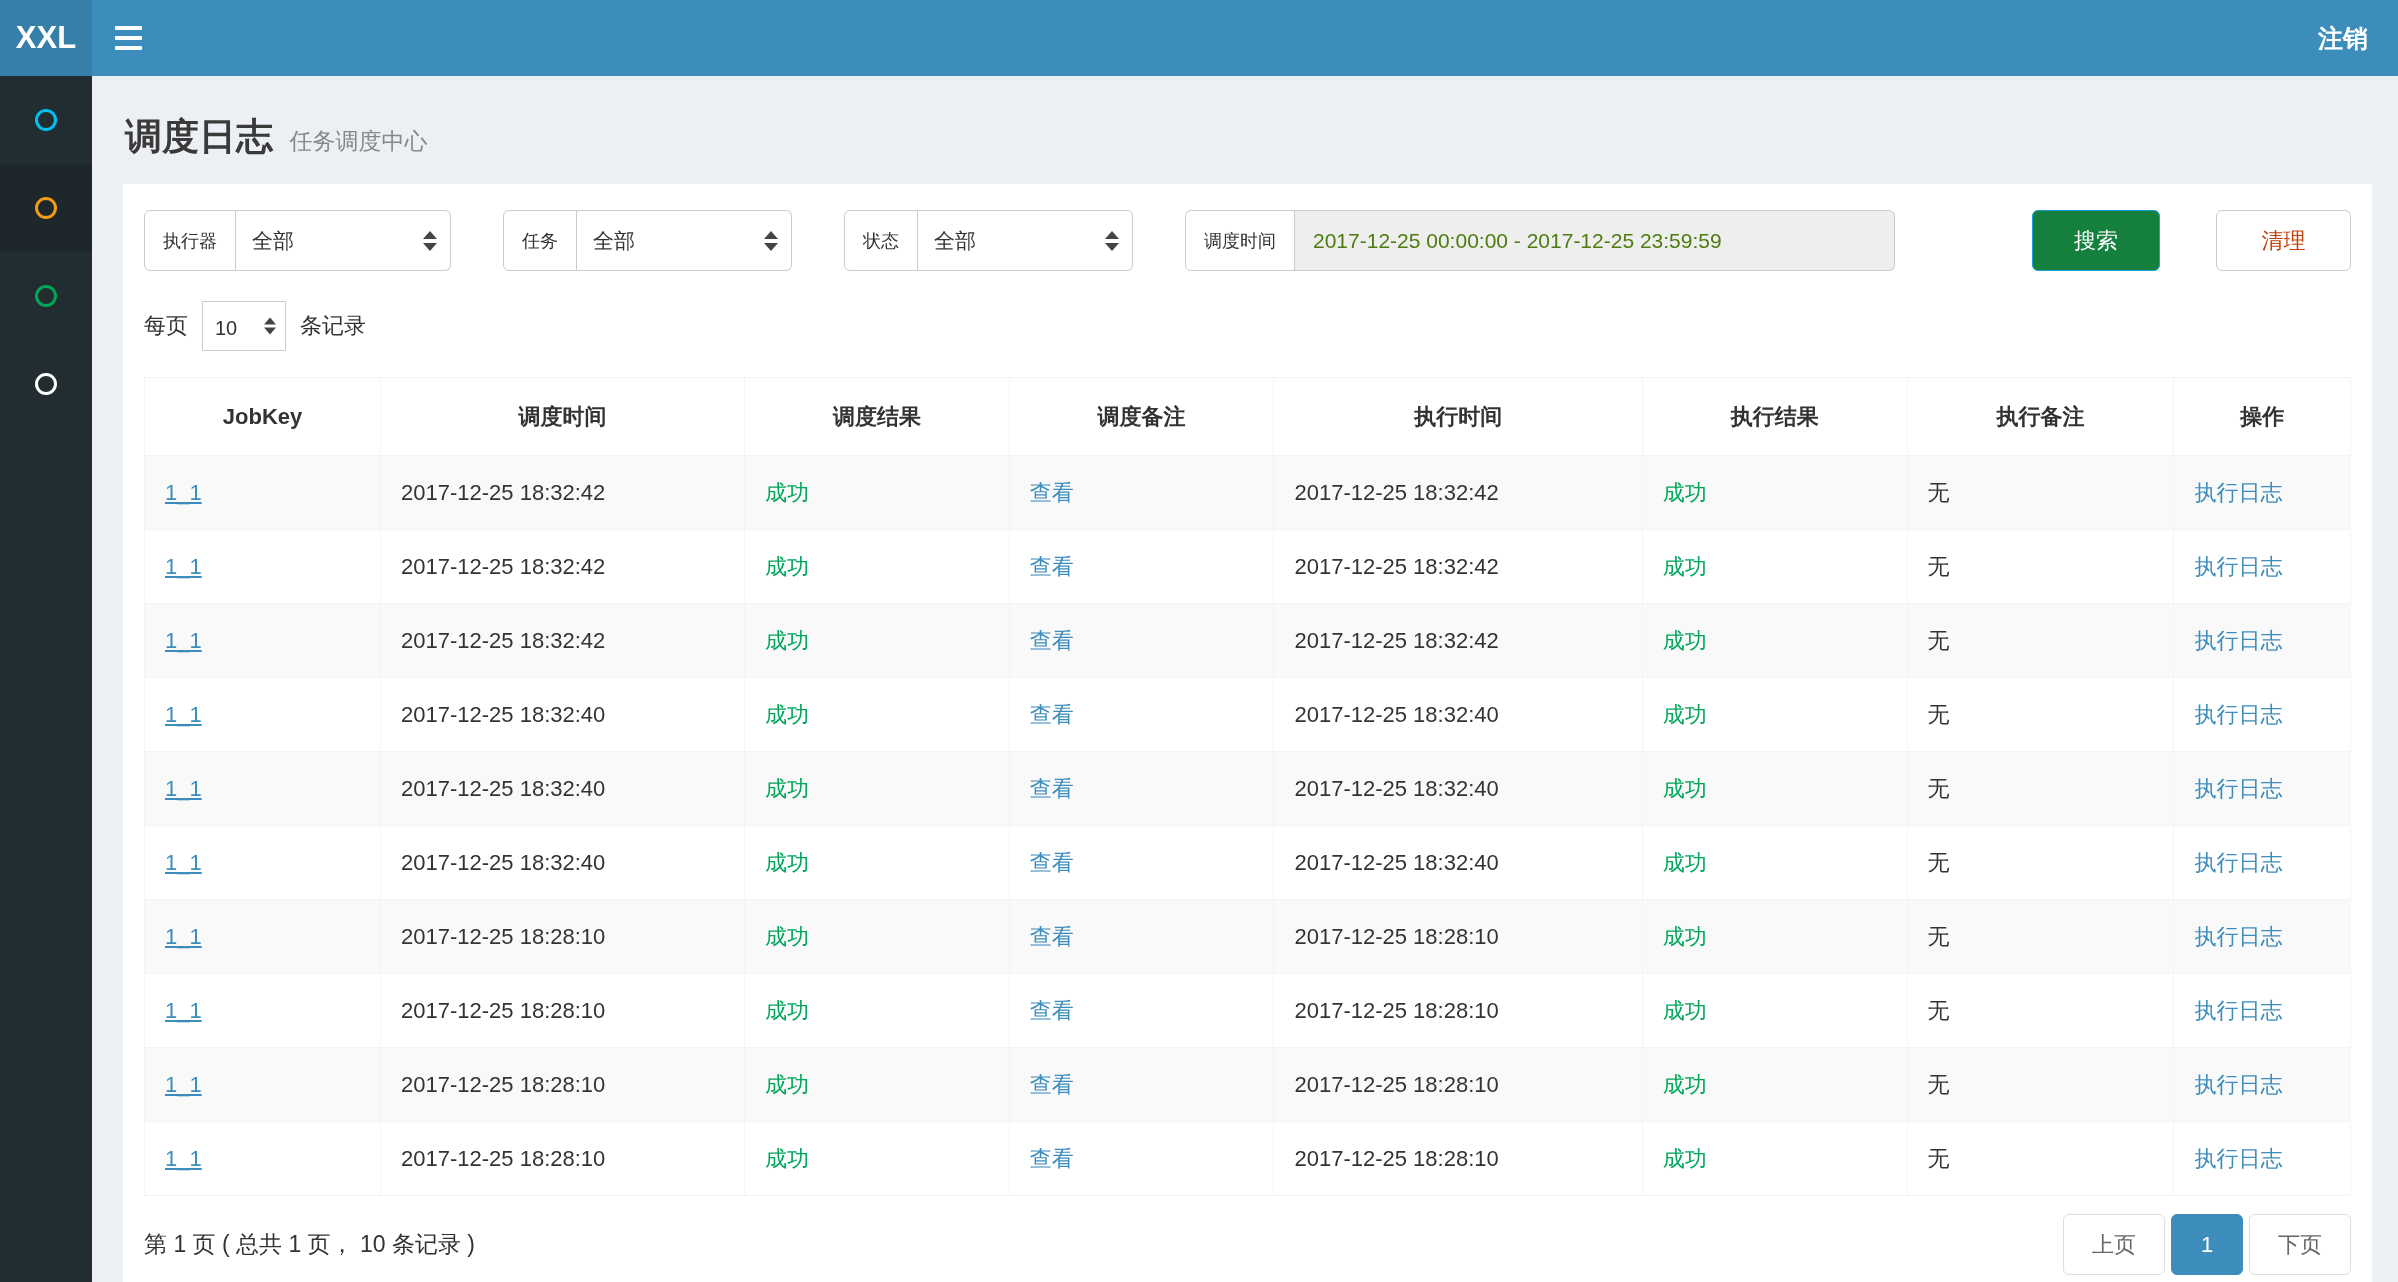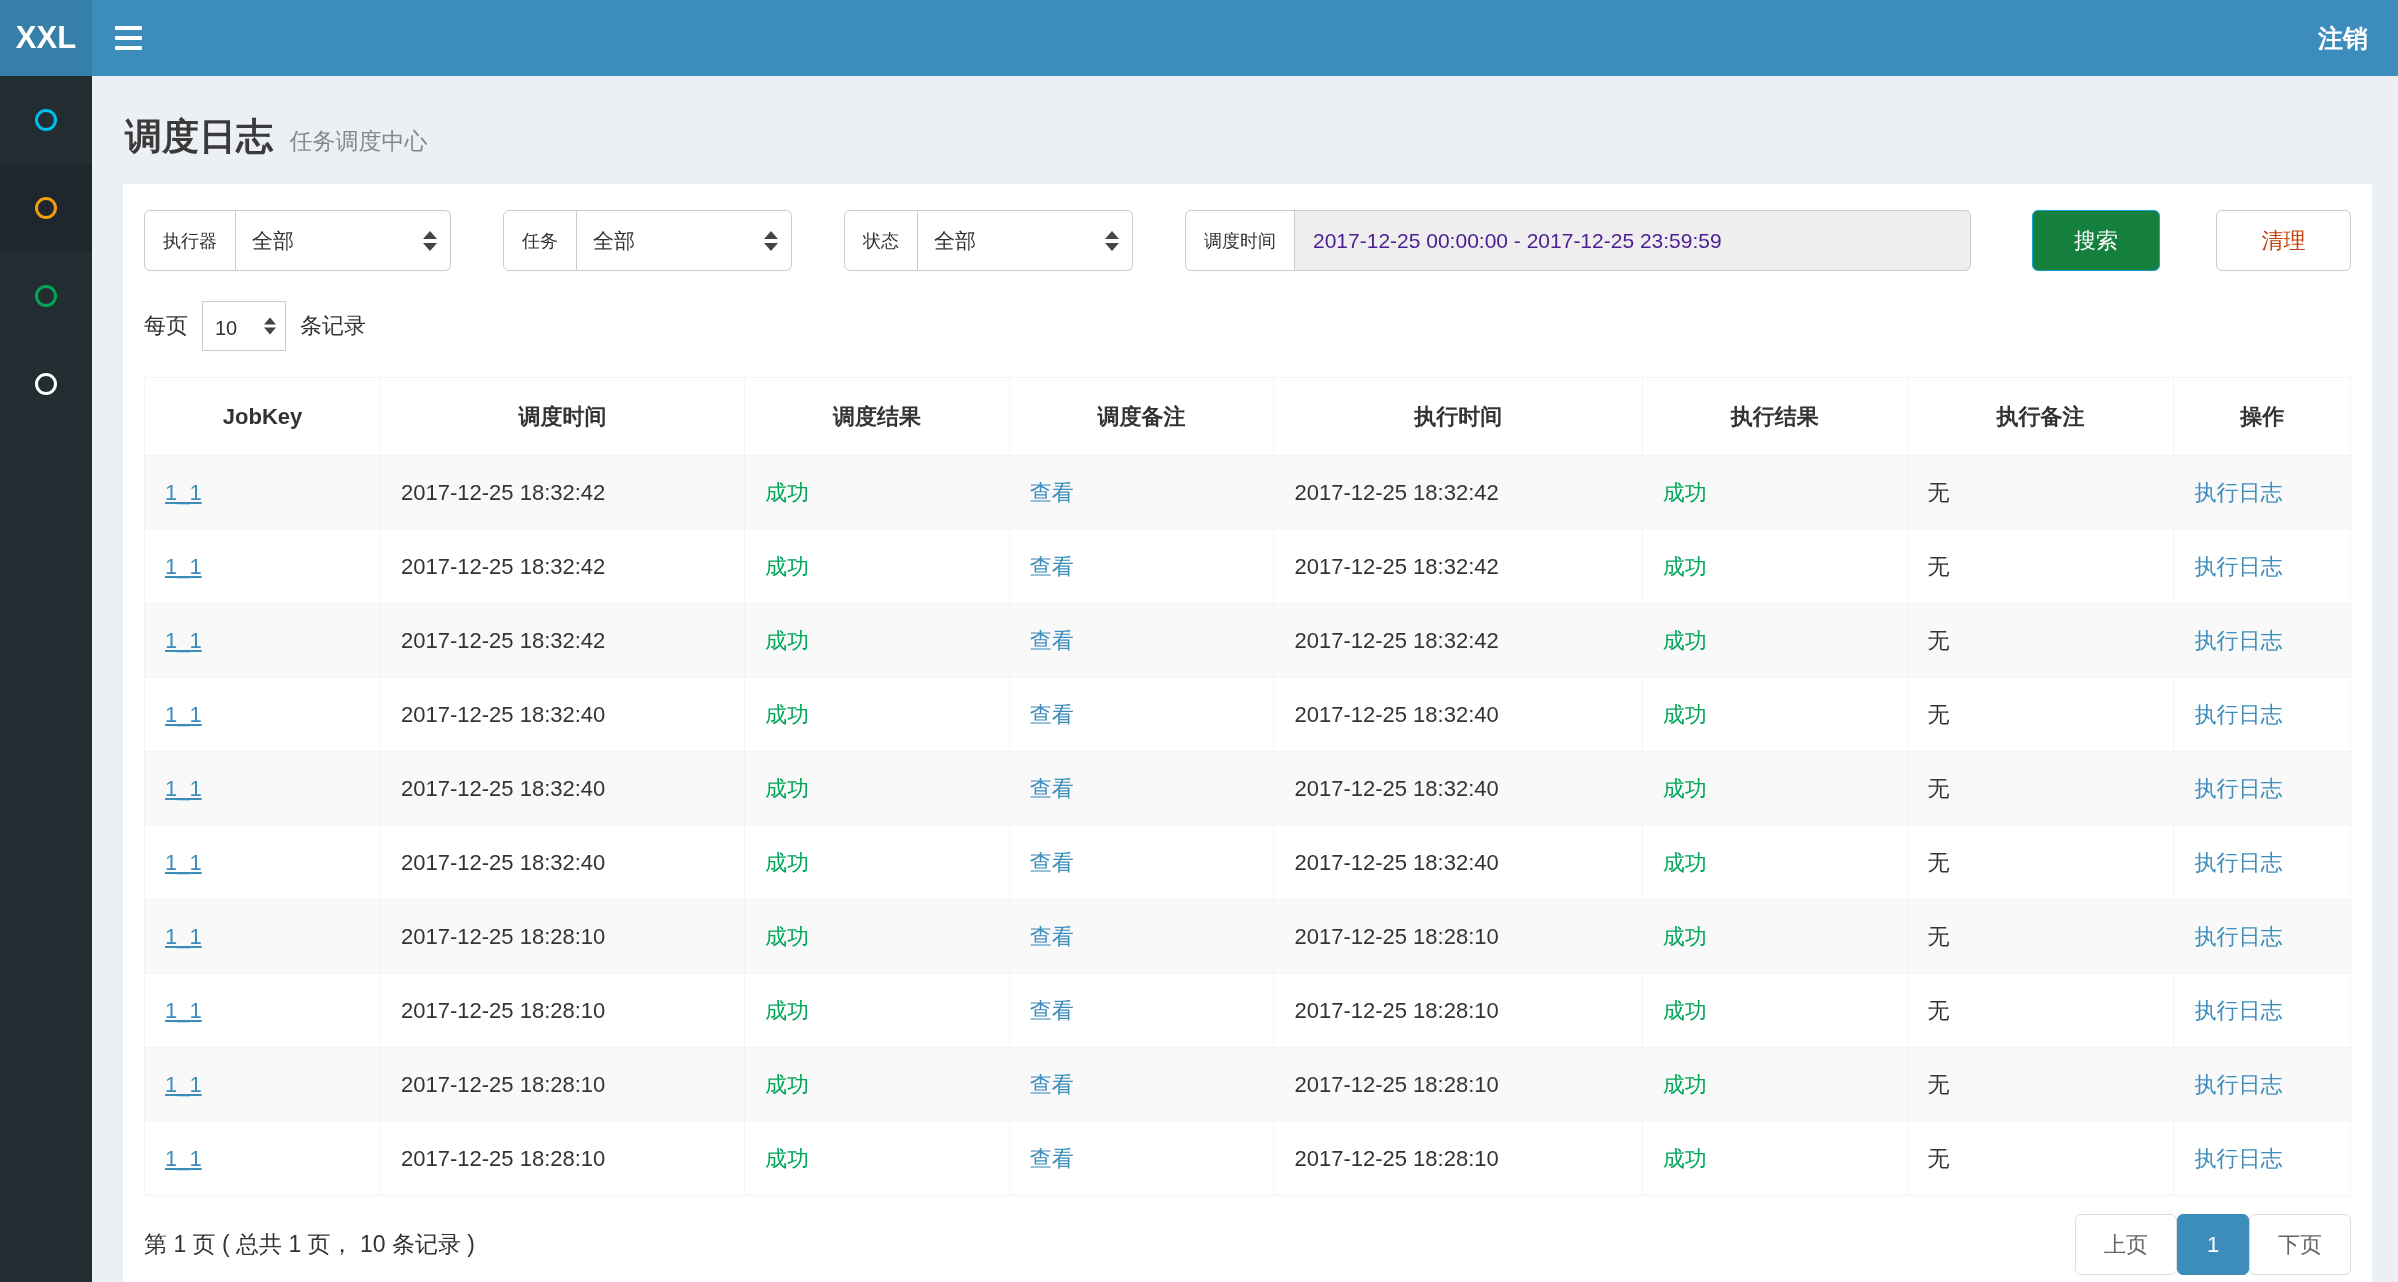--- a/index.html
+++ b/index.html
@@ -39,22 +39,22 @@
   .filters { display:flex; align-items:center; flex-wrap:nowrap; }
   .input-group { display:flex; height:61px; margin-right:52px; }
   .addon { background:#fff; border:1px solid #ccc; border-radius:6px 0 0 6px; display:flex; align-items:center;
            padding:0 18px; font-size:18px; color:#333; white-space:nowrap; }
   .selectbox { position:relative; background:#fff; border:1px solid #ccc; border-left:none; border-radius:0 6px 6px 0;
                display:flex; align-items:center; padding:0 48px 0 16px; font-size:21px; color:#333; width:215px; cursor:pointer; }
   .sel-arrows { position:absolute; right:13px; top:50%; transform:translateY(-50%); display:flex; flex-direction:column; gap:4px; }
   .sel-arrows i { display:block; width:0; height:0; border-left:7px solid transparent; border-right:7px solid transparent; }
   .sel-arrows .up { border-bottom:8px solid #444; }
   .sel-arrows .down { border-top:8px solid #444; }
-  .date-input { height:61px; width:676px; background:#eee; border:1px solid #ccc; border-left:none;
-                border-radius:0 6px 6px 0; font-size:21px; color:#4c1d95; padding:0 18px;
+  .date-input { height:61px; width:600px; background:#eee; border:1px solid #ccc; border-left:none;
+                border-radius:0 6px 6px 0; font-size:21px; color:#4d7c0f; padding:0 18px;
                 font-family:"Liberation Sans","DejaVu Sans",sans-serif; }
   .btn { height:61px; font-size:22px; border-radius:6px; cursor:pointer; font-family:inherit; }
   .btn-search { margin-left:auto; width:128px; background:#15803d; border:1px solid #14a0d6; color:#fff; }
   .btn-clear { margin-left:56px; width:135px; background:#fff; border:1px solid #ccc; color:#c2410c; }
 
   
   .pagesize-row { display:flex; align-items:center; margin-top:30px; font-size:22px; color:#333; }
   .selectbox.small { border-left:1px solid #ccc; border-radius:0; width:84px; height:50px; margin:0 14px;
                      padding:5px 34px 0 12px; font-size:20px; }
   .selectbox.small .sel-arrows { right:9px; gap:3px; }
@@ -72,21 +72,21 @@
   .log-table th:nth-child(3){width:12%}   .log-table th:nth-child(4){width:12%}
   .log-table th:nth-child(5){width:16.7%} .log-table th:nth-child(6){width:12%}
   .log-table th:nth-child(7){width:12.1%} .log-table th:nth-child(8){width:8%}
   .cell-link { color:#3c8dbc; cursor:pointer; }
   .cell-link.underline { text-decoration:underline; }
   .cell-success { color:#00a65a; }
 
   
   .table-footer { display:flex; justify-content:space-between; align-items:center; margin-top:18px; padding-bottom:20px; }
   .page-info { font-size:23px; color:#333; }
-  .pagination { display:flex; }
+  .pagination { display:flex; gap:6px; }
   .page-btn { height:61px; padding:0 28px; background:#fff; border:1px solid #ddd; color:#666; font-size:22px;
               border-radius:6px; cursor:pointer; font-family:inherit; }
   .page-btn.active { background:#3c8dbc; border-color:#3c8dbc; color:#fff; width:72px; padding:0; }
 </style>
 </head>
 <body>
 
 <div class="navbar">
   <div class="logo">
     <span>XXL</span>

